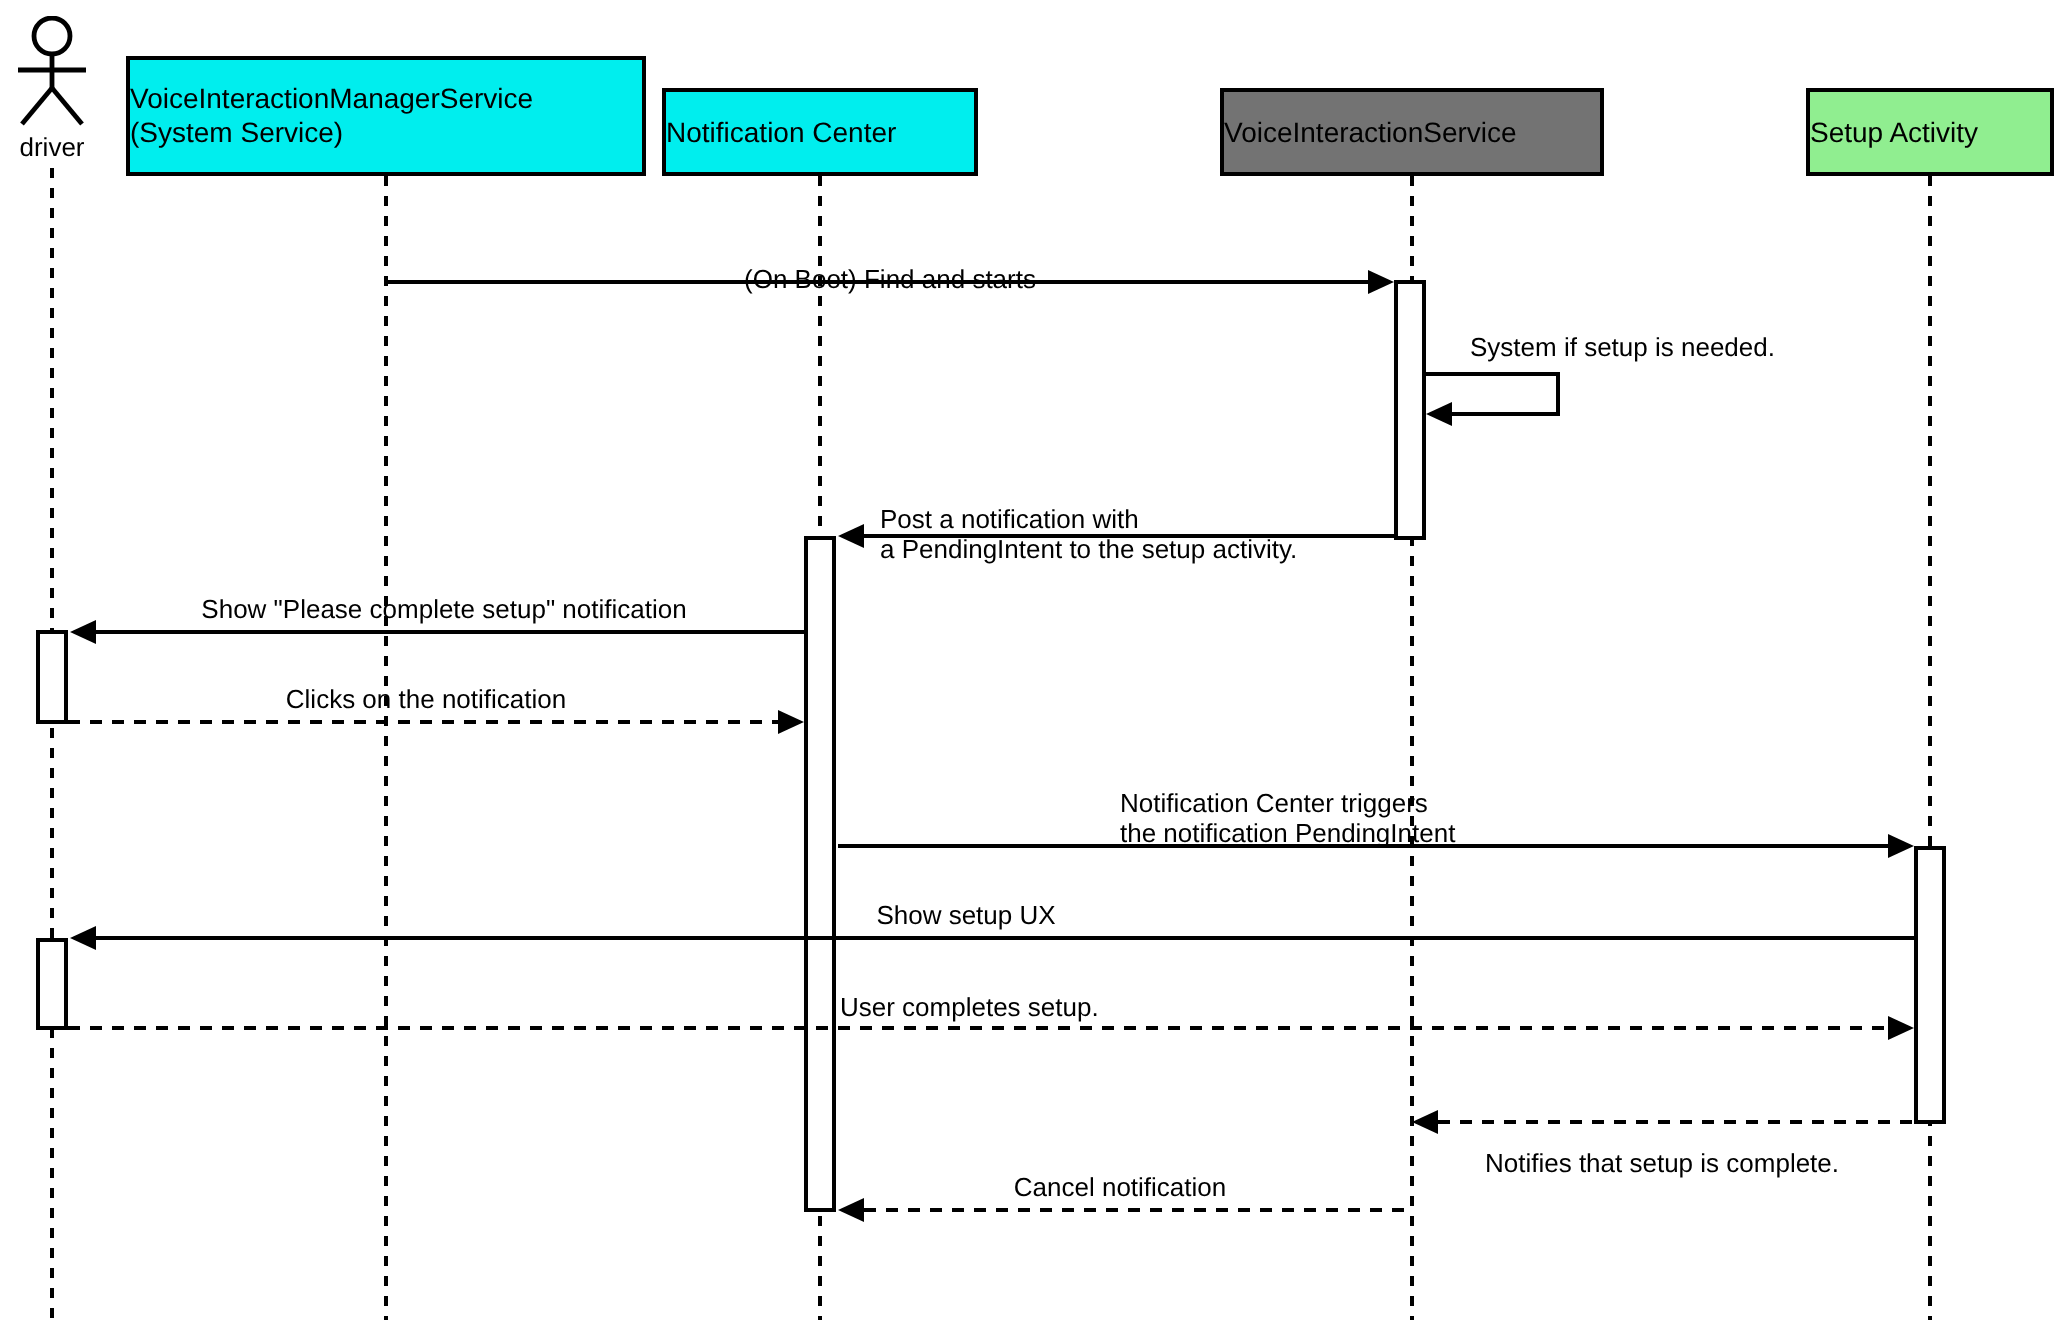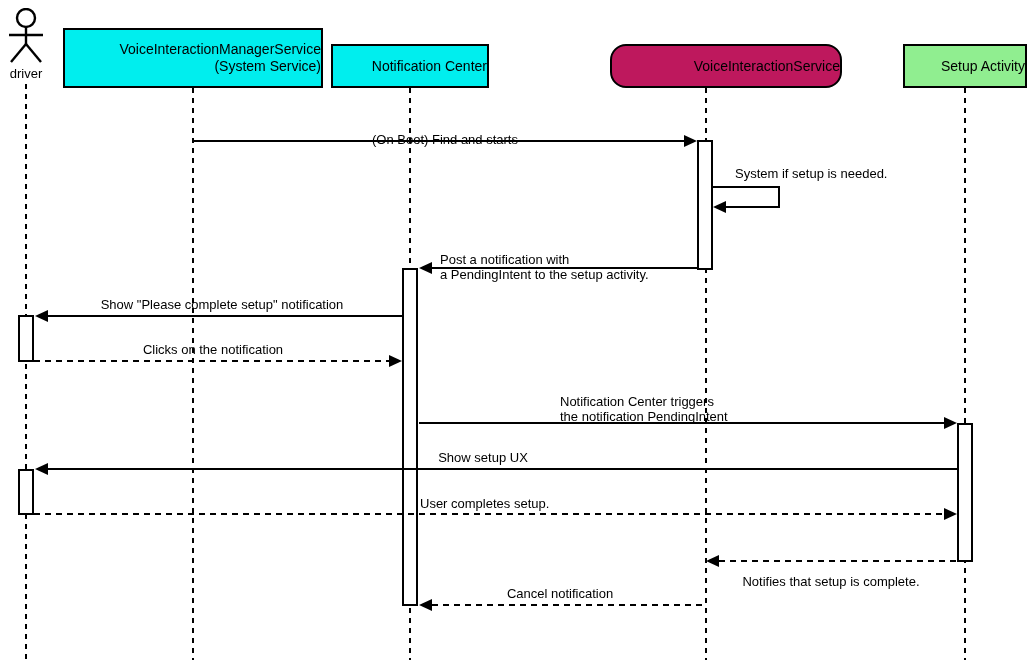--- a/index.html
+++ b/index.html
@@ -11,21 +11,21 @@
     position:absolute; width:2px;
     background:repeating-linear-gradient(180deg,#000 0,#000 5px,transparent 5px,transparent 10px);
     z-index:1;
   }
   .activation {
     position:absolute; width:16px; background:#fff; border:2px solid #000;
     box-sizing:border-box; z-index:3;
   }
   .pbox {
     position:absolute; border:2px solid #000; box-sizing:border-box; z-index:4;
-    display:flex; flex-direction:column; align-items:flex-end; justify-content:center;
+    display:flex; flex-direction:column; align-items:flex-start; justify-content:center;
     font-size:14px; line-height:17px; text-align:center;
   }
   .line { position:absolute; height:2px; background:#000; z-index:5; }
   .line.dashed {
     background:repeating-linear-gradient(90deg,#000 0,#000 6px,transparent 6px,transparent 11px);
   }
   .vline { position:absolute; width:2px; background:#000; z-index:5; }
   .arr { position:absolute; width:0; height:0; z-index:6;
     border-top:6px solid transparent; border-bottom:6px solid transparent; }
   .arr-r { border-left:13px solid #000; }
@@ -61,24 +61,24 @@
   </svg>
   <div class="actor-label" style="left:26px;top:66px">driver</div>
 
   <div class="pbox" style="left: 63px; top: 28px; width: 260px; height: 60px; background-color: rgb(0, 238, 238);">
     <div>VoiceInteractionManagerService</div>
     <div>(System Service)</div>
   </div>
   <div class="pbox" style="left: 331px; top: 44px; width: 158px; height: 44px; background-color: rgb(0, 238, 238);">
     <div>Notification Center</div>
   </div>
-  <div class="pbox" style="left: 610px; top: 44px; width: 232px; height: 44px; background-color: #be185d; border-radius: 16px;">
+  <div class="pbox" style="left: 610px; top: 44px; width: 192px; height: 44px; background-color: #737373;">
     <div>VoiceInteractionService</div>
   </div>
-  <div class="pbox" style="left: 903px; top: 44px; width: 124px; height: 44px; background-color: rgb(144, 238, 144); padding-left: 16px;">
+  <div class="pbox" style="left: 903px; top: 44px; width: 124px; height: 44px; background-color: rgb(144, 238, 144);">
     <div>Setup Activity</div>
   </div>
 
   <div>
     <div class="line" style="left:193px;top:140px;width:492px"></div>
     <div class="arr arr-r" style="left:684px;top:135px"></div>
     <div class="mlabel center" style="left:445px;top:132px">(On Boot) Find and starts</div>
   </div>
 
   <div>

